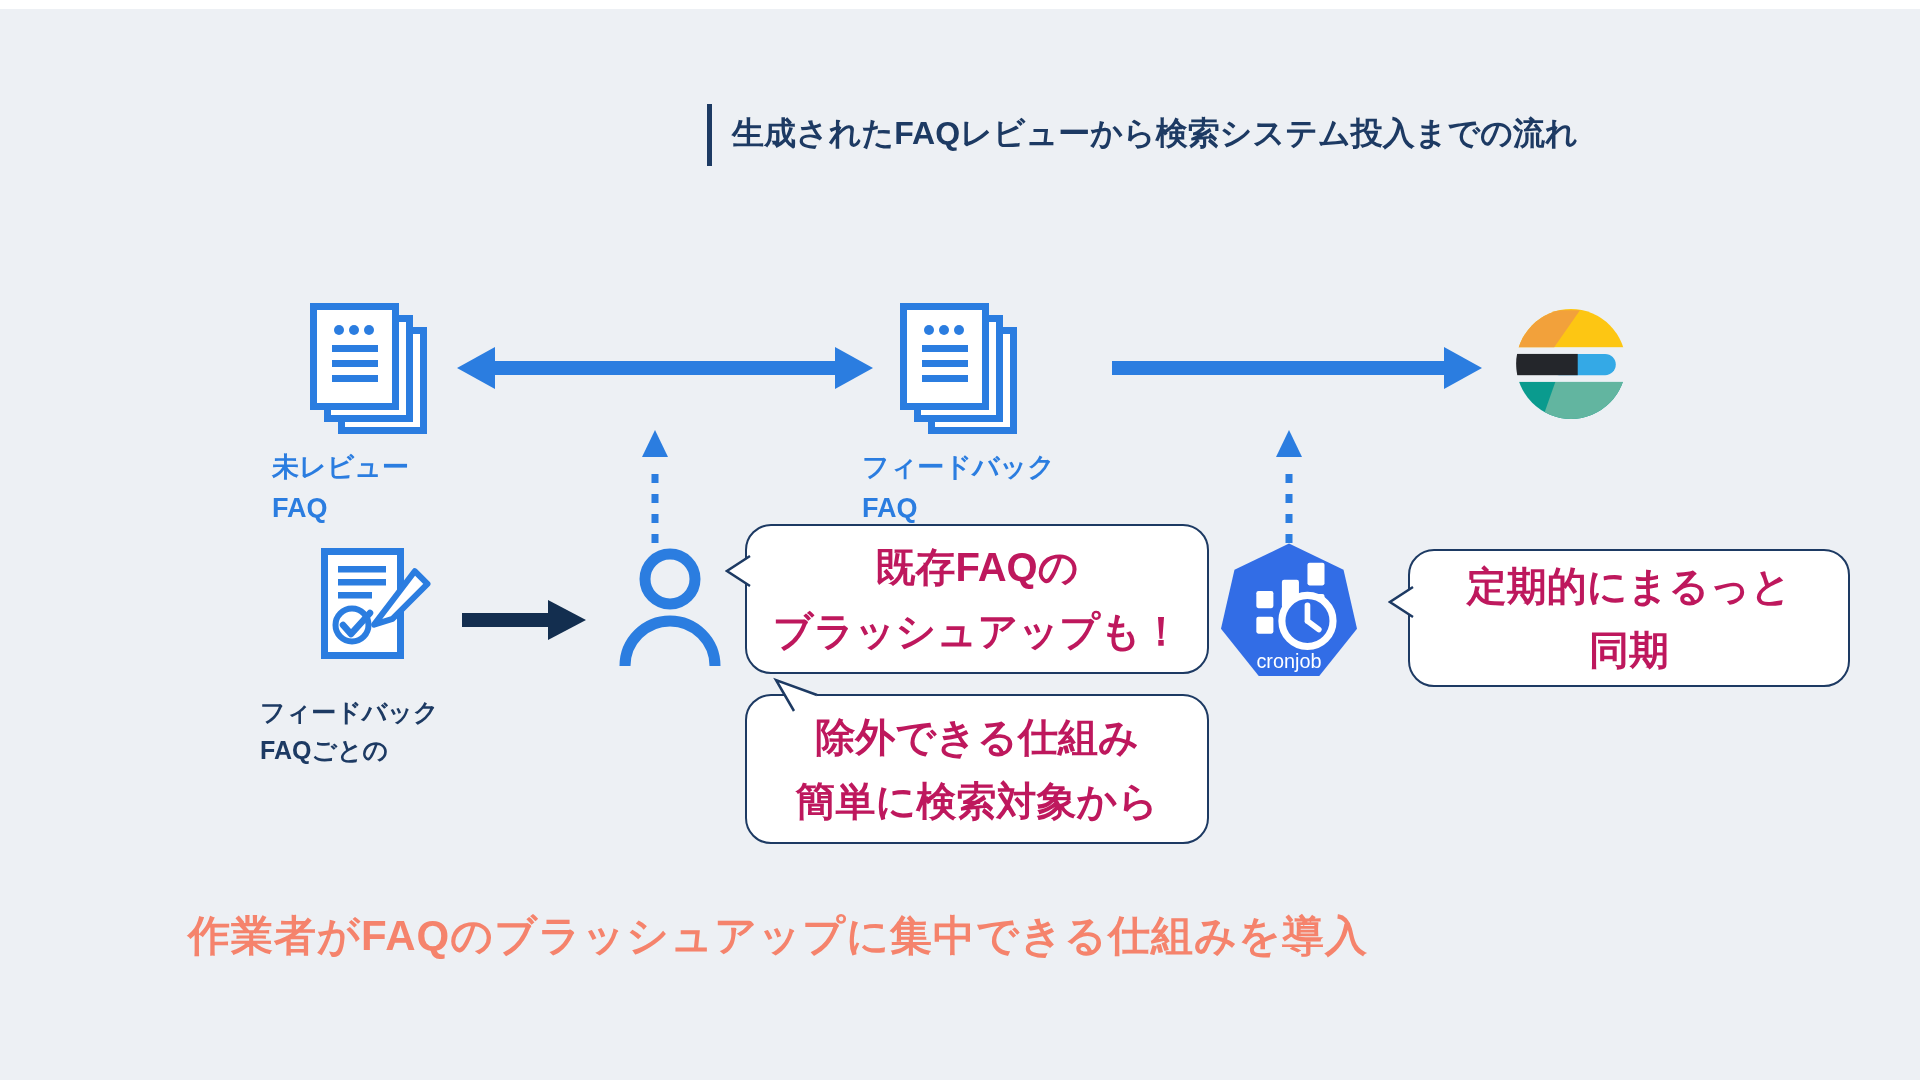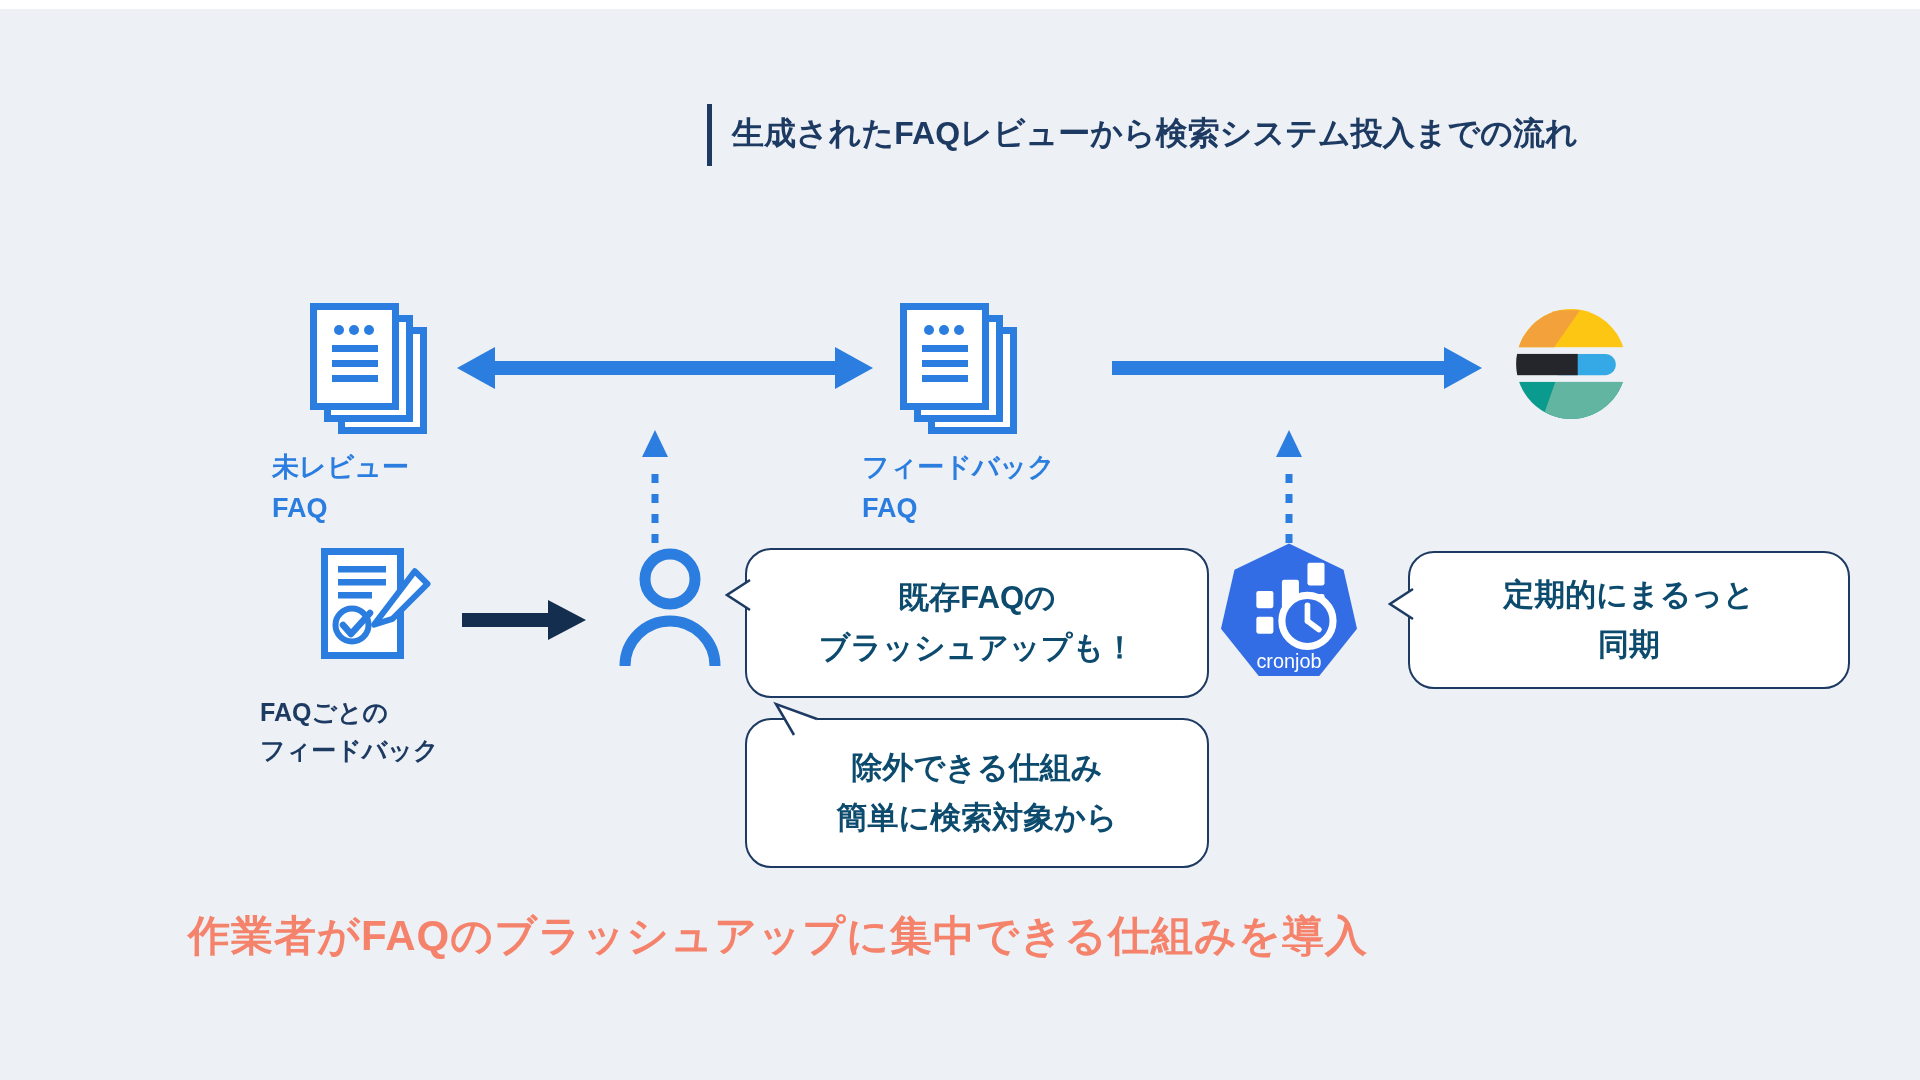--- a/index.html
+++ b/index.html
@@ -32,21 +32,21 @@
   .label-blue{color:#2b7de0;font-size:27px;}
   .label-navy{color:#1d3a63;font-size:25px;}
 
   
   .bubble{
     position:absolute;
     background:#ffffff;
     border:2.5px solid #1d3a63;
     border-radius:26px;
     display:flex;flex-direction:column;justify-content:center;align-items:center;
-    text-align:center;color:#0c4a6e;font-weight:700;font-size:31px;line-height:1.6;margin-top:24px;
+    text-align:center;color:#be185d;font-weight:700;font-size:40px;line-height:1.6;
   }
   .bubble .tail{position:absolute;}
 
   
   .footer-message{
     position:absolute;left:0;top:908px;width:1556px;
     text-align:center;font-size:42px;font-weight:700;color:#f5836c;letter-spacing:1px;
   }
 </style>
 </head>
@@ -158,22 +158,22 @@
       <rect x="20" y="44" width="34" height="6.5"></rect>
     </g>
     <circle cx="34" cy="77" r="16.5" fill="none" stroke="#2b7de0" stroke-width="6"></circle>
     <path d="M25,77 l8,9 l19,-21" fill="none" stroke="#2b7de0" stroke-width="6.5" stroke-linecap="round" stroke-linejoin="round"></path>
     <g transform="rotate(45 72 60)">
       <path d="M63.5,16.5 H81.5 V66 L72.5,83 Z" fill="#ffffff" stroke="#2b7de0" stroke-width="6" stroke-linejoin="round"></path>
       <path d="M69,75 L72.5,83 L76,75 Z" fill="#2b7de0"></path>
     </g>
   </svg>
   <div class="node-label label-navy" style="left:260px;top:694px;width:250px">
+    <div>フィードバック</div>
     <div>FAQごとの</div>
-    <div>フィードバック</div>
   </div>
 
   <svg class="abs" style="left:462px;top:598px" width="126" height="44" viewBox="0 0 126 44">
     <g fill="#132e4f">
       <rect x="0" y="15" width="90" height="14"></rect>
       <polygon points="124,22 86,2 86,42"></polygon>
     </g>
   </svg>
 
   <svg class="abs" style="left:618px;top:545px" width="104" height="124" viewBox="0 0 104 124">
@@ -206,21 +206,21 @@
       <rect x="45" y="28" width="12" height="20" rx="1.5"></rect>
       <rect x="45" y="54" width="12" height="12" rx="1.5"></rect>
       <rect x="63" y="16" width="12" height="16" rx="1.5"></rect>
       <rect x="63" y="38" width="12" height="7" rx="1.5"></rect>
     </g>
     <circle cx="63" cy="57" r="18" fill="#326de6" stroke="#ffffff" stroke-width="5"></circle>
     <path d="M63,57 V46 M63,57 L71,63" fill="none" stroke="#ffffff" stroke-width="4" stroke-linecap="round"></path>
     <text x="50" y="90" text-anchor="middle" fill="#ffffff" font-size="14">cronjob</text>
   </svg>
 
-  <div class="bubble" style="left:1408px;top:527px;width:438px;height:134px">
+  <div class="bubble" style="left:1408px;top:549px;width:438px;height:134px">
     <svg class="tail" style="left:-22px;top:34px" width="27" height="34" viewBox="0 0 27 34">
       <path d="M25,2 L2,17 L25,32" fill="#ffffff" stroke="#1d3a63" stroke-width="2.5"></path>
     </svg>
     <div>定期的にまるっと</div>
     <div>同期</div>
   </div>
 
   <div class="footer-message">作業者がFAQのブラッシュアップに集中できる仕組みを導入</div>
 
 </div>

